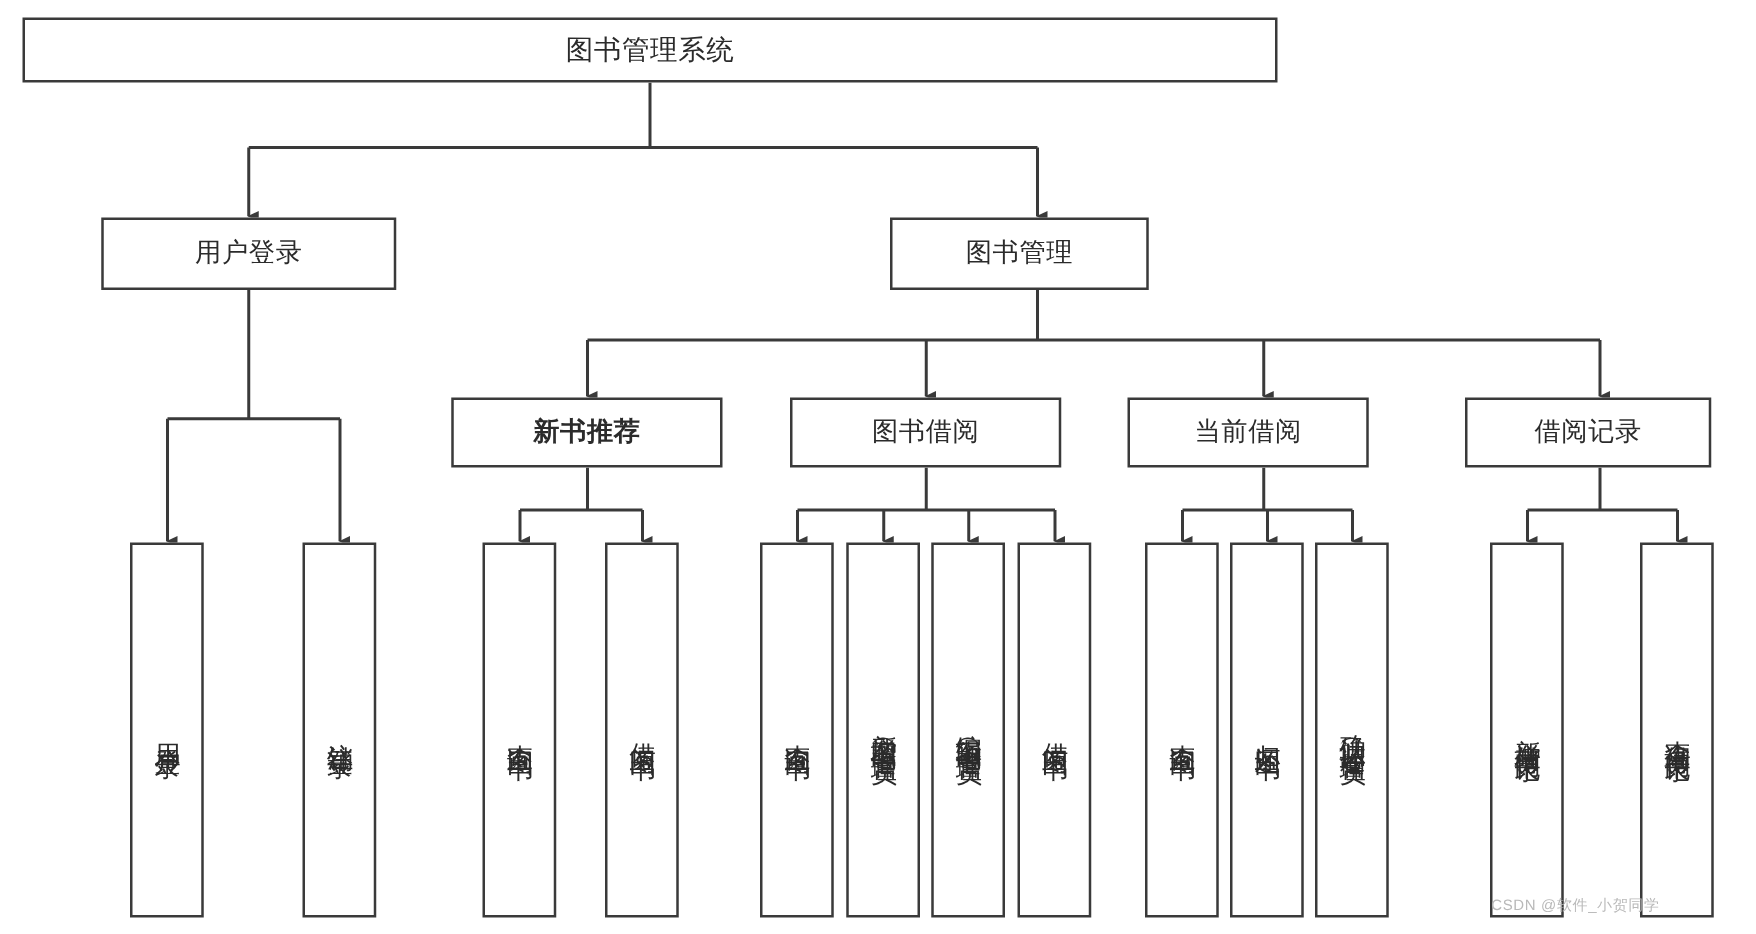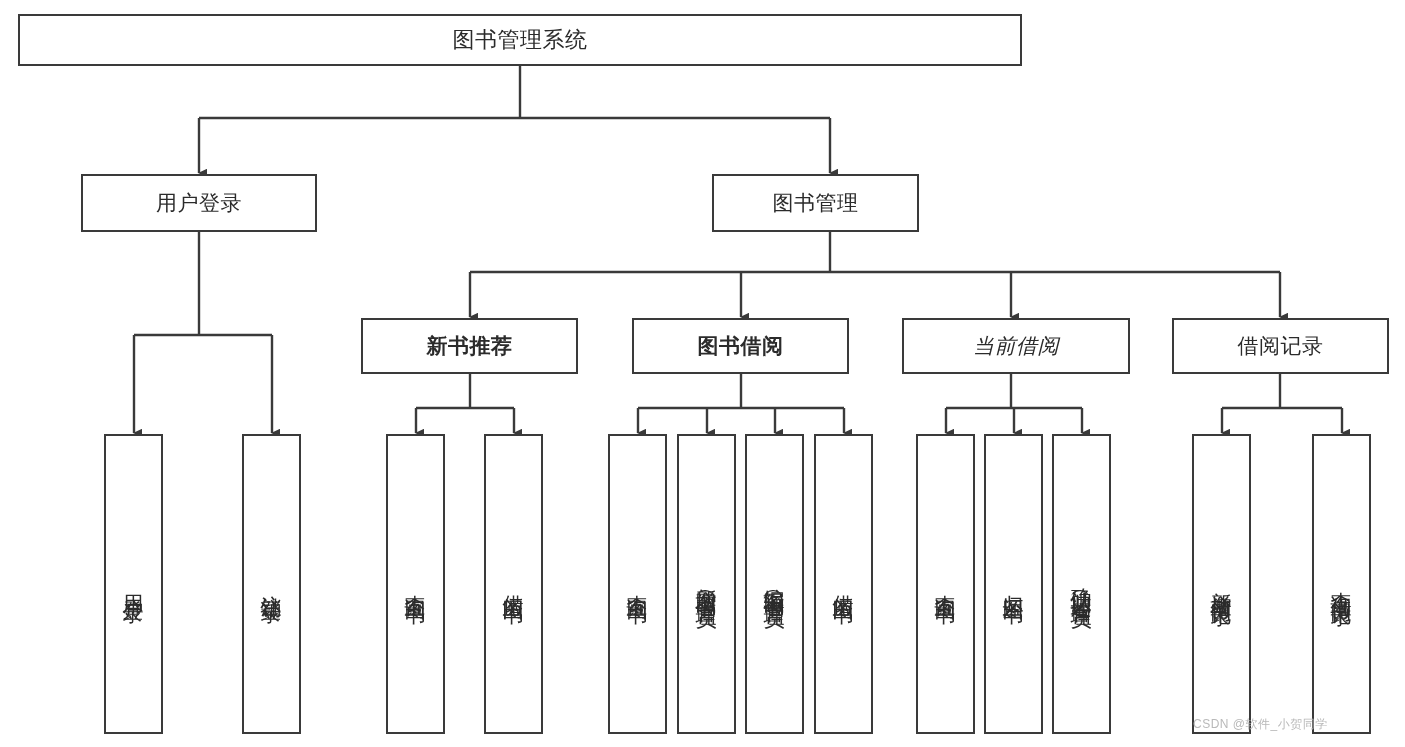--- a/index.html
+++ b/index.html
@@ -126,27 +126,27 @@
       </div>
       <div class="node horiz" style="left: 81px; top: 174px; width: 236px; height: 58px;">
         <span class="node-label">用户登录</span>
       </div>
       <div class="node horiz" style="left: 712px; top: 174px; width: 207px; height: 58px;">
         <span class="node-label">图书管理</span>
       </div>
       <div class="node horiz" style="left: 361px; top: 318px; width: 217px; height: 56px; font-weight: bold;">
         <span class="node-label">新书推荐</span>
       </div>
-      <div class="node horiz" style="left: 632px; top: 318px; width: 217px; height: 56px; font-weight: bold;">
+      <div class="node horiz" style="left: 632px; top: 318px; width: 217px; height: 56px;">
         <span class="node-label">图书借阅</span>
       </div>
-      <div class="node horiz" style="left: 902px; top: 318px; width: 228px; height: 56px; font-style: italic;">
+      <div class="node horiz" style="left: 902px; top: 318px; width: 193px; height: 56px;">
         <span class="node-label">当前借阅</span>
       </div>
-      <div class="node horiz" style="left: 1172px; top: 318px; width: 217px; height: 56px;">
+      <div class="node horiz" style="left: 1172px; top: 318px; width: 197px; height: 56px;">
         <span class="node-label">借阅记录</span>
       </div>
       <div class="node vert" style="left: 104px; top: 434px; width: 59px; height: 300px;">
         <span class="node-label">用户登录</span>
       </div>
       <div class="node vert" style="left: 242px; top: 434px; width: 59px; height: 300px;">
         <span class="node-label">注销登录</span>
       </div>
       <div class="node vert" style="left: 386px; top: 434px; width: 59px; height: 300px;">
         <span class="node-label">查询图书</span>

